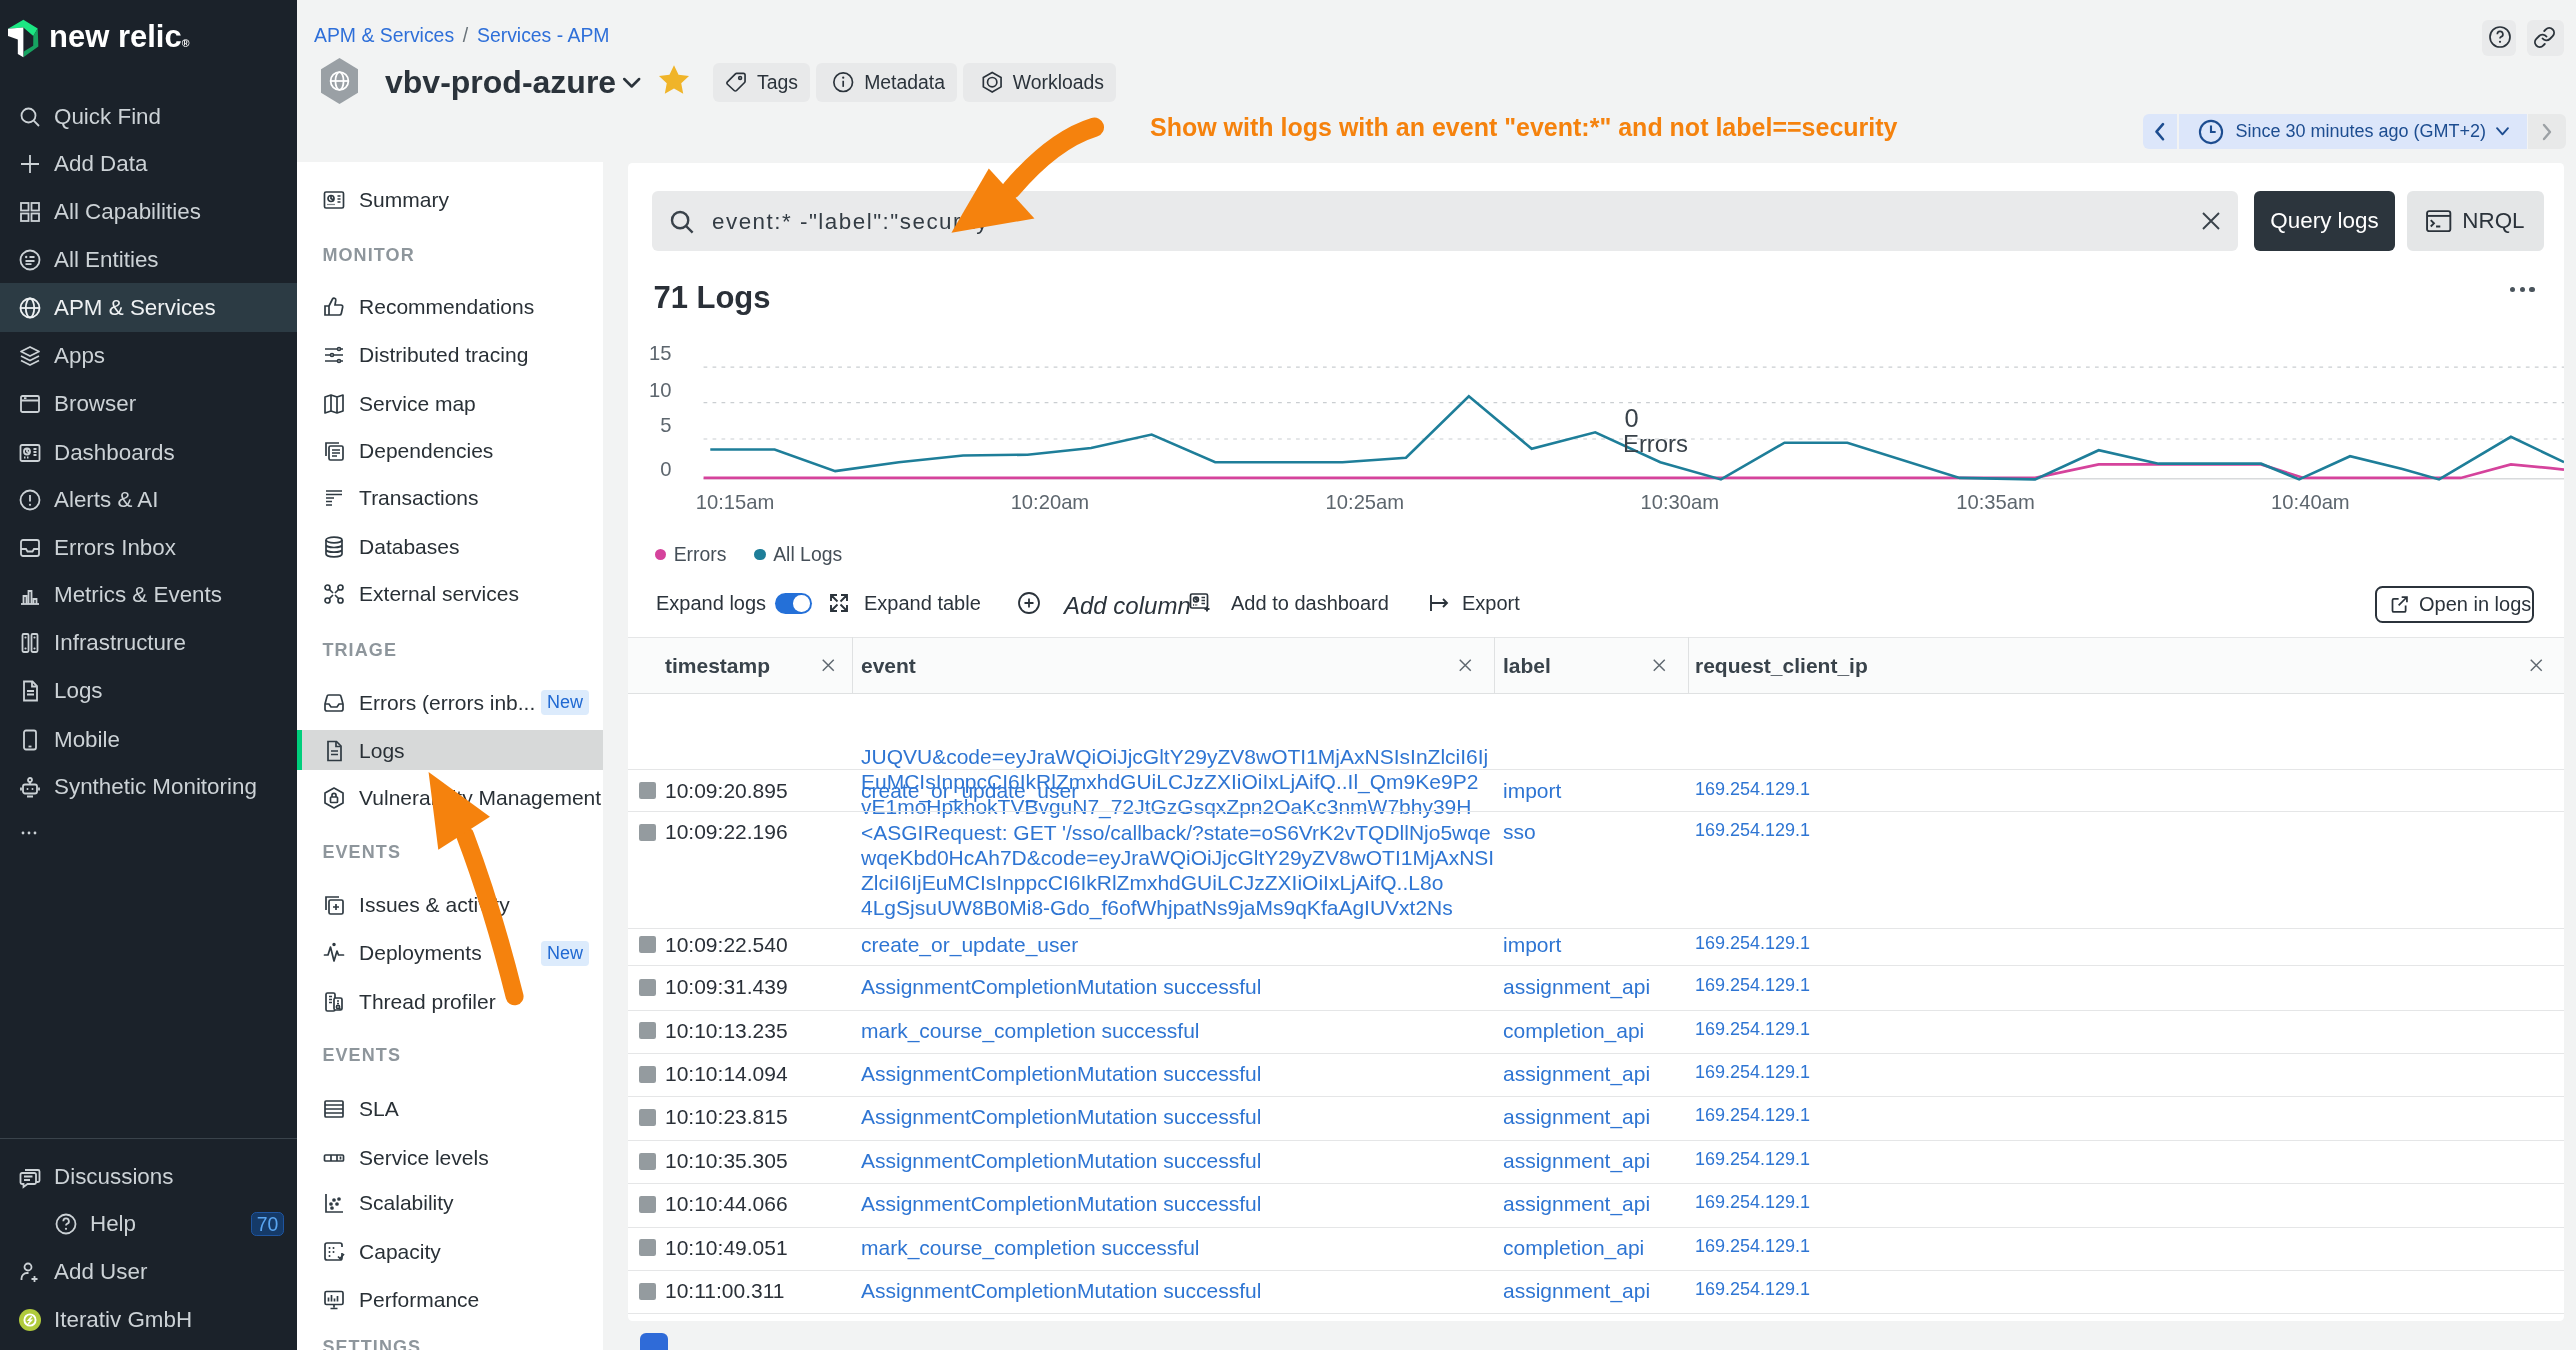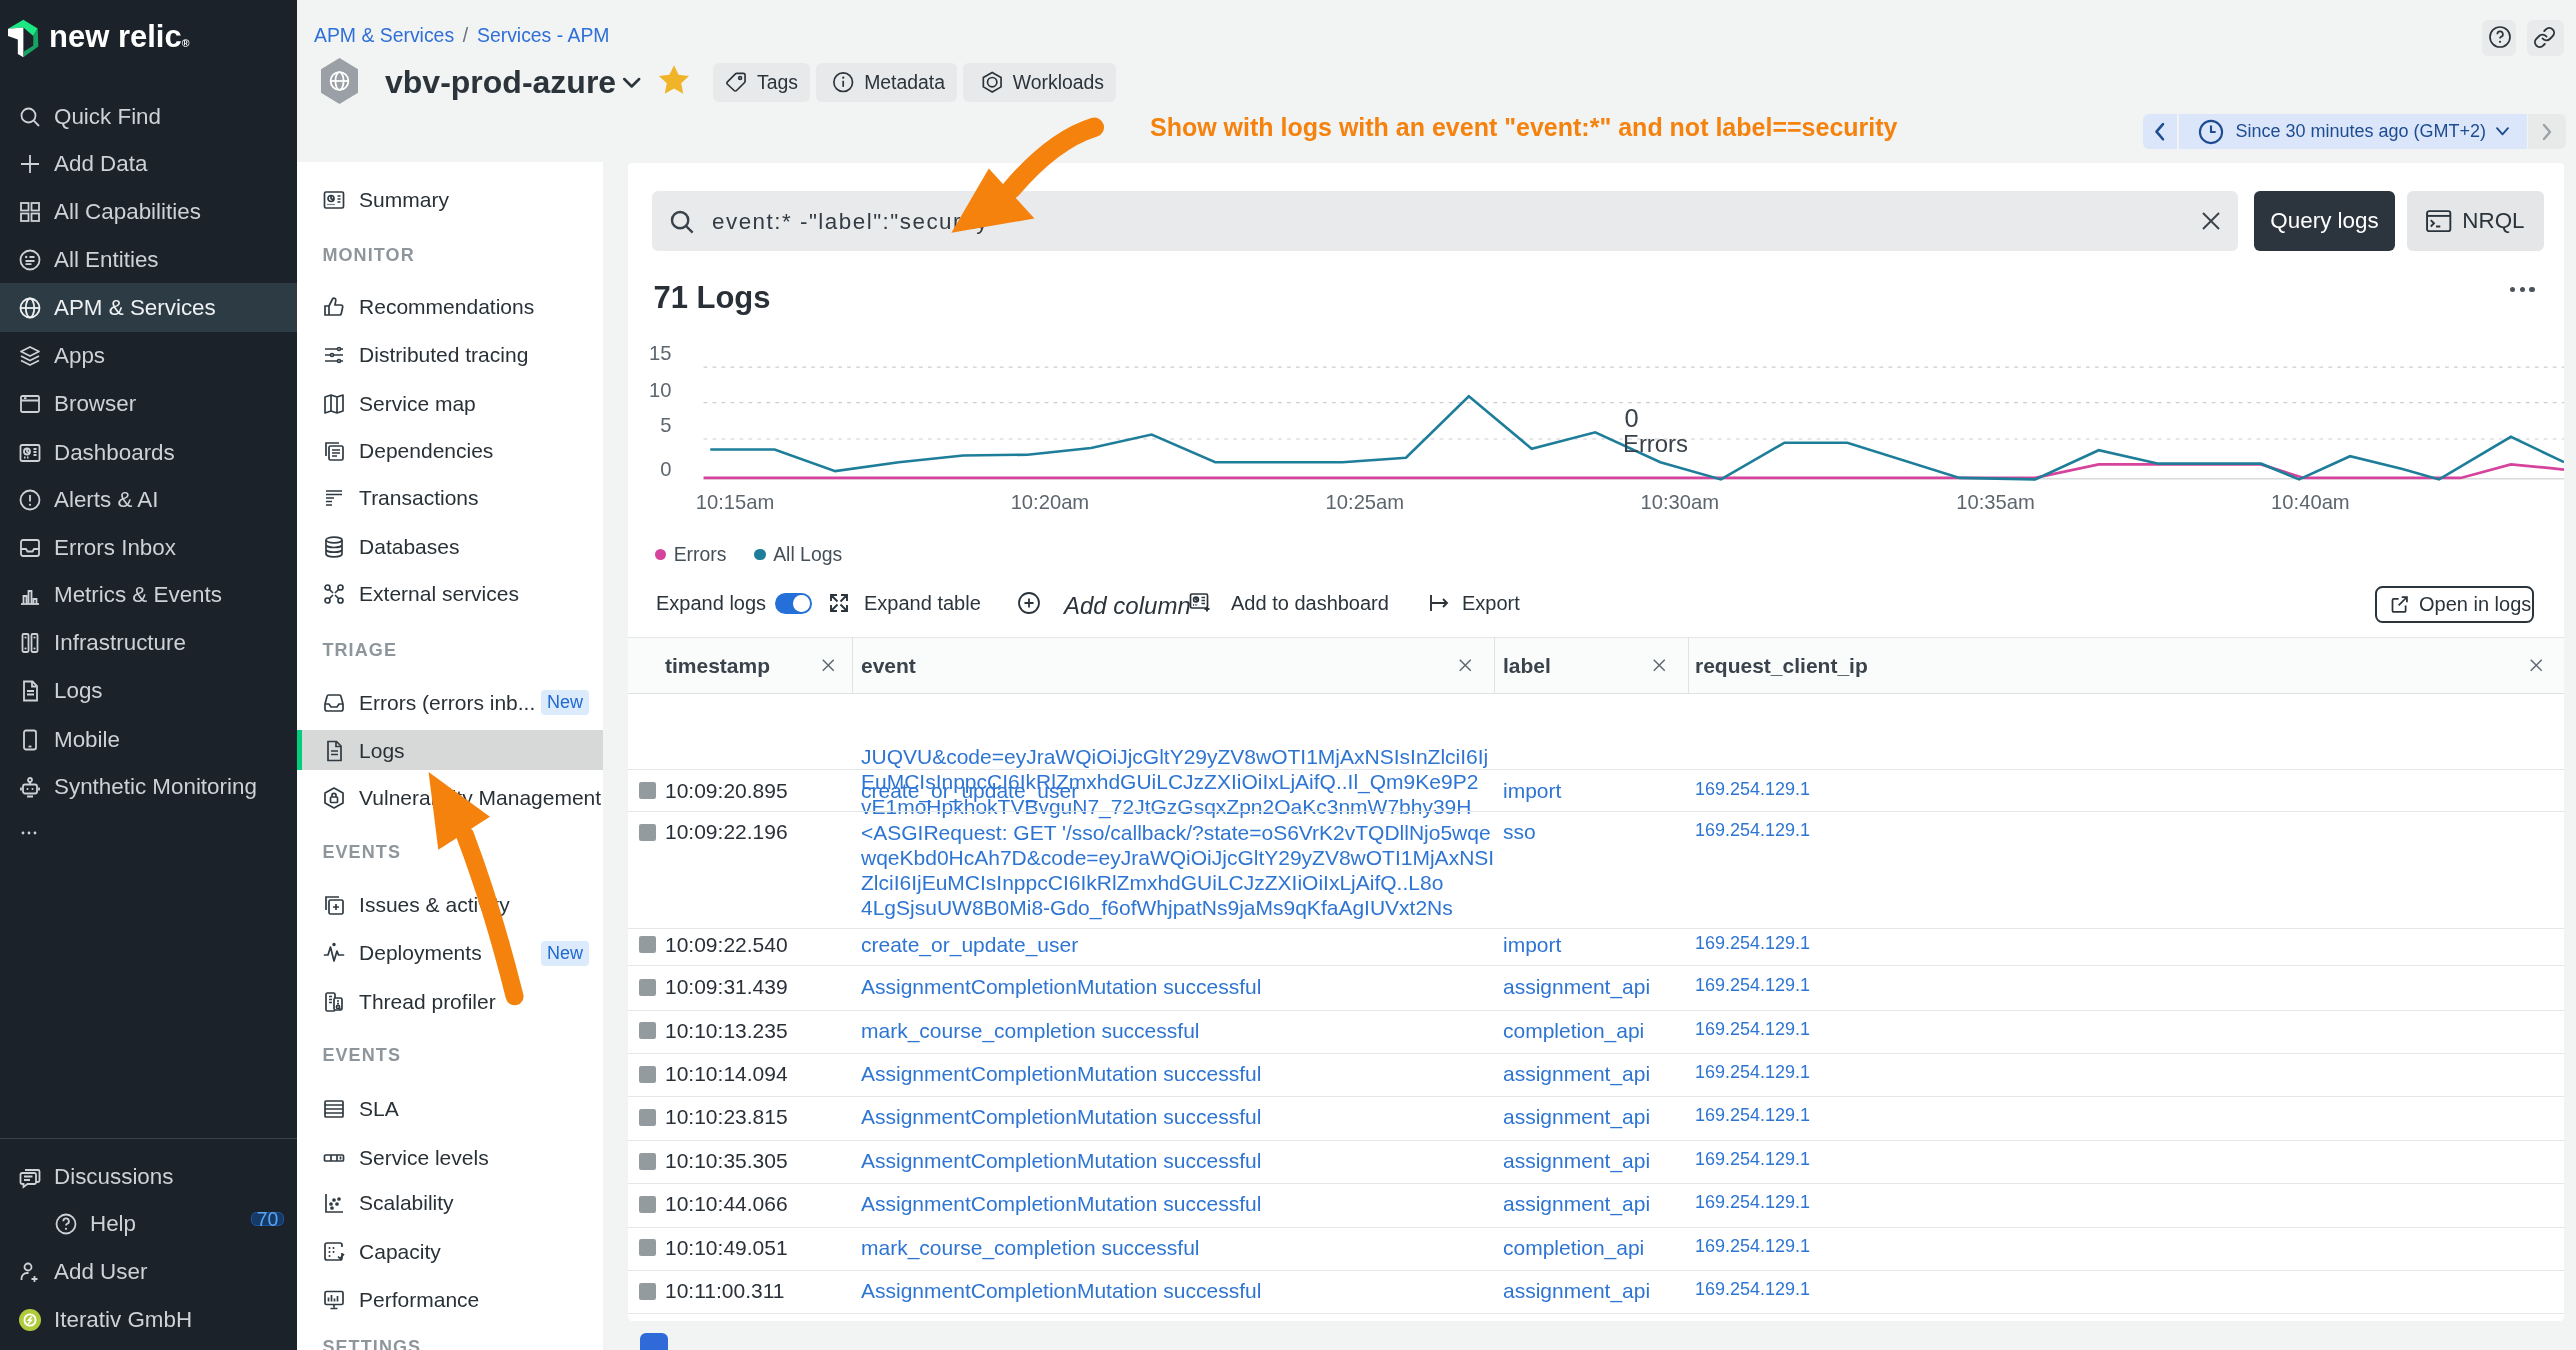--- a/index.html
+++ b/index.html
@@ -135,21 +135,21 @@
   <div class="sitem" style="top:1153px;"><svg class="ic" viewBox="0 0 24 24" fill="none" stroke="#ccd2d6" stroke-width="1.8">
         <path d="M7 5 h13 a1.5 1.5 0 0 1 1.5 1.5 v9 a1.5 1.5 0 0 1 -1.5 1.5 h-2"></path>
         <path d="M16.5 8 L4 8 A1.5 1.5 0 0 0 2.5 9.5 L2.5 17.5 A1.5 1.5 0 0 0 4 19 L5.5 19 L5.5 22 L9.5 19 L16.5 19 A1.5 1.5 0 0 0 18 17.5 L18 9.5 A1.5 1.5 0 0 0 16.5 8 Z"></path>
         <path d="M6 11.5 h8.5 M6 15 h6"></path>
       </svg>Discussions</div>
   <div class="sitem" style="top:1200px;padding-left:36px;"><svg class="ic" viewBox="0 0 24 24" fill="none" stroke="#ccd2d6" stroke-width="1.8">
         <circle cx="12" cy="12" r="9.5"></circle>
         <path d="M9.3 9.2 a2.8 2.8 0 1 1 3.7 2.7 c-.8.3-1 .8-1 1.6"></path>
         <circle cx="12" cy="16.8" r="1.1" fill="#ccd2d6" stroke="none"></circle>
       </svg>Help</div>
-  <div class="abs" style="left:251px; top:1212px; width:33px; height:14px; background:#153a68; border:0.7px solid #1f55a0; border-radius:5.2px; color:#5aa5f0; font-size:19.4px; display:flex; align-items:center; justify-content:center;">70</div>
+  <div class="abs" style="left:251px; top:1212px; width:33px; height:24px; background:#153a68; border:0.7px solid #1f55a0; border-radius:5.2px; color:#5aa5f0; font-size:19.4px; display:flex; align-items:center; justify-content:center;">70</div>
   <div class="sitem" style="top:1248px;"><svg class="ic" viewBox="0 0 24 24" fill="none" stroke="#ccd2d6" stroke-width="1.8">
         <circle cx="10" cy="7" r="3.5"></circle>
         <path d="M3.5 20 v-1.5 a5.5 5.5 0 0 1 5.5 -5.5 h1.5"></path>
         <path d="M16.5 16 v6 M13.5 19 h6"></path>
       </svg>Add User</div>
   <div class="sitem" style="top:1296px;">
     <svg class="ic" viewBox="0 0 24 24">
         <circle cx="12" cy="12" r="11" fill="#b0ca3c"></circle>
         <g stroke="#fff" stroke-width="1.9" fill="none">
           <circle cx="12" cy="12" r="5.6"></circle>

